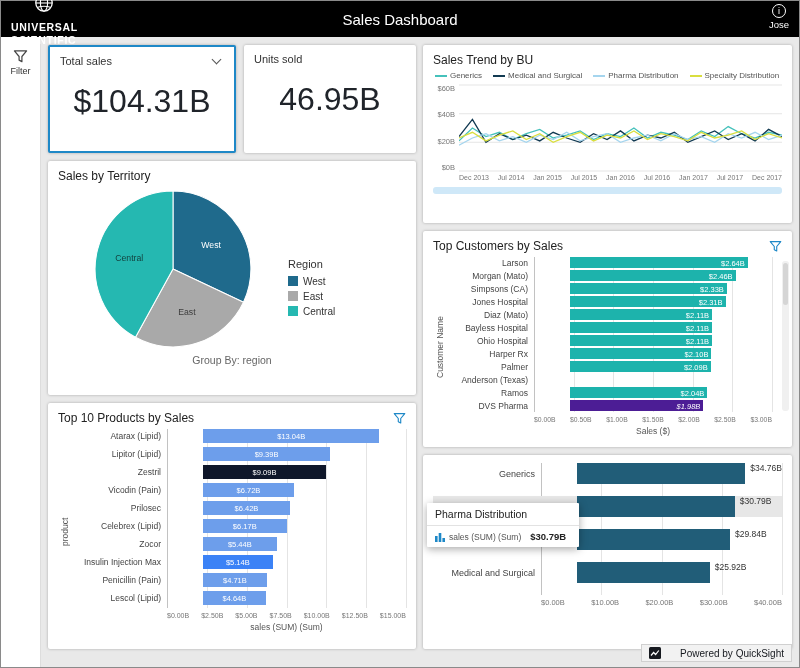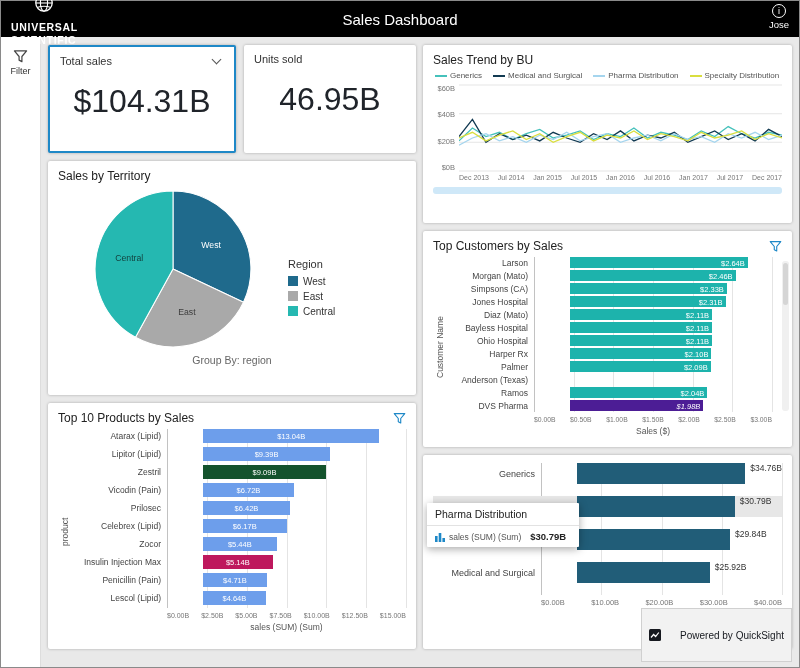--- a/index.html
+++ b/index.html
@@ -97,21 +97,21 @@
   .brush { height:7px; background:#cfe8f8; border-radius:3px; margin-top:6px; cursor:pointer; }
 
   
   .tooltip { position:absolute; left:4px; top:48px; width:152px; background:#fff; box-shadow:0 2px 8px rgba(0,0,0,.35); z-index:6; border-radius:1px; }
   .tooltip-title { font-size:10.5px; color:#222; padding:5px 8px; border-bottom:1px solid #e2e2e2; }
   .tooltip-row { display:flex; align-items:center; gap:4px; padding:5px 8px; }
   .tt-label { font-size:8.5px; color:#555; }
   .tt-value { font-size:9.5px; font-weight:bold; color:#222; margin-left:5px; }
 
   
-  .powered { position:absolute; right:7px; bottom:5px; display:flex; align-items:center; gap:19px; background:#f2f2f2; border:1px solid #d0d0d0; border-radius:0; padding:20px 7px; }
+  .powered { position:absolute; right:7px; bottom:5px; display:flex; align-items:center; gap:19px; background:#f2f2f2; border:1px solid #d0d0d0; border-radius:0; padding:2px 7px; }
   .powered span { font-size:10px; color:#16191f; }
 </style>
 </head>
 <body>
 
 <div class="frame">
 
   <header>
     <div class="brand">
       <svg width="22" height="22" viewBox="0 0 22 22">
@@ -231,21 +231,21 @@
                     <div class="hlabel">Lipitor (Lipid)</div>
                     <div class="htrack">
                       <div class="hbar" style="width: 62.6%; background: rgb(109, 158, 235);">
                         <span class="hval ctr">$9.39B</span>
                       </div>
                     </div>
                   </div>
                   <div class="hrow">
                     <div class="hlabel">Zestril</div>
                     <div class="htrack">
-                      <div class="hbar" style="width: 60.6%; background: #14532d;">
+                      <div class="hbar" style="width: 60.6%; background: #0f172a;">
                         <span class="hval ctr">$9.09B</span>
                       </div>
                     </div>
                   </div>
                   <div class="hrow">
                     <div class="hlabel">Vicodin (Pain)</div>
                     <div class="htrack">
                       <div class="hbar" style="width: 44.8%; background: rgb(109, 158, 235);">
                         <span class="hval ctr">$6.72B</span>
                       </div>
@@ -271,21 +271,21 @@
                     <div class="hlabel">Zocor</div>
                     <div class="htrack">
                       <div class="hbar" style="width: 36.2667%; background: rgb(109, 158, 235);">
                         <span class="hval ctr">$5.44B</span>
                       </div>
                     </div>
                   </div>
                   <div class="hrow">
                     <div class="hlabel">Insulin Injection Max</div>
                     <div class="htrack">
-                      <div class="hbar" style="width: 34.2667%; background: #be185d;">
+                      <div class="hbar" style="width: 34.2667%; background: #3b82f6;">
                         <span class="hval ctr">$5.14B</span>
                       </div>
                     </div>
                   </div>
                   <div class="hrow">
                     <div class="hlabel">Penicillin (Pain)</div>
                     <div class="htrack">
                       <div class="hbar" style="width: 31.4%; background: rgb(109, 158, 235);">
                         <span class="hval ctr">$4.71B</span>
                       </div>

